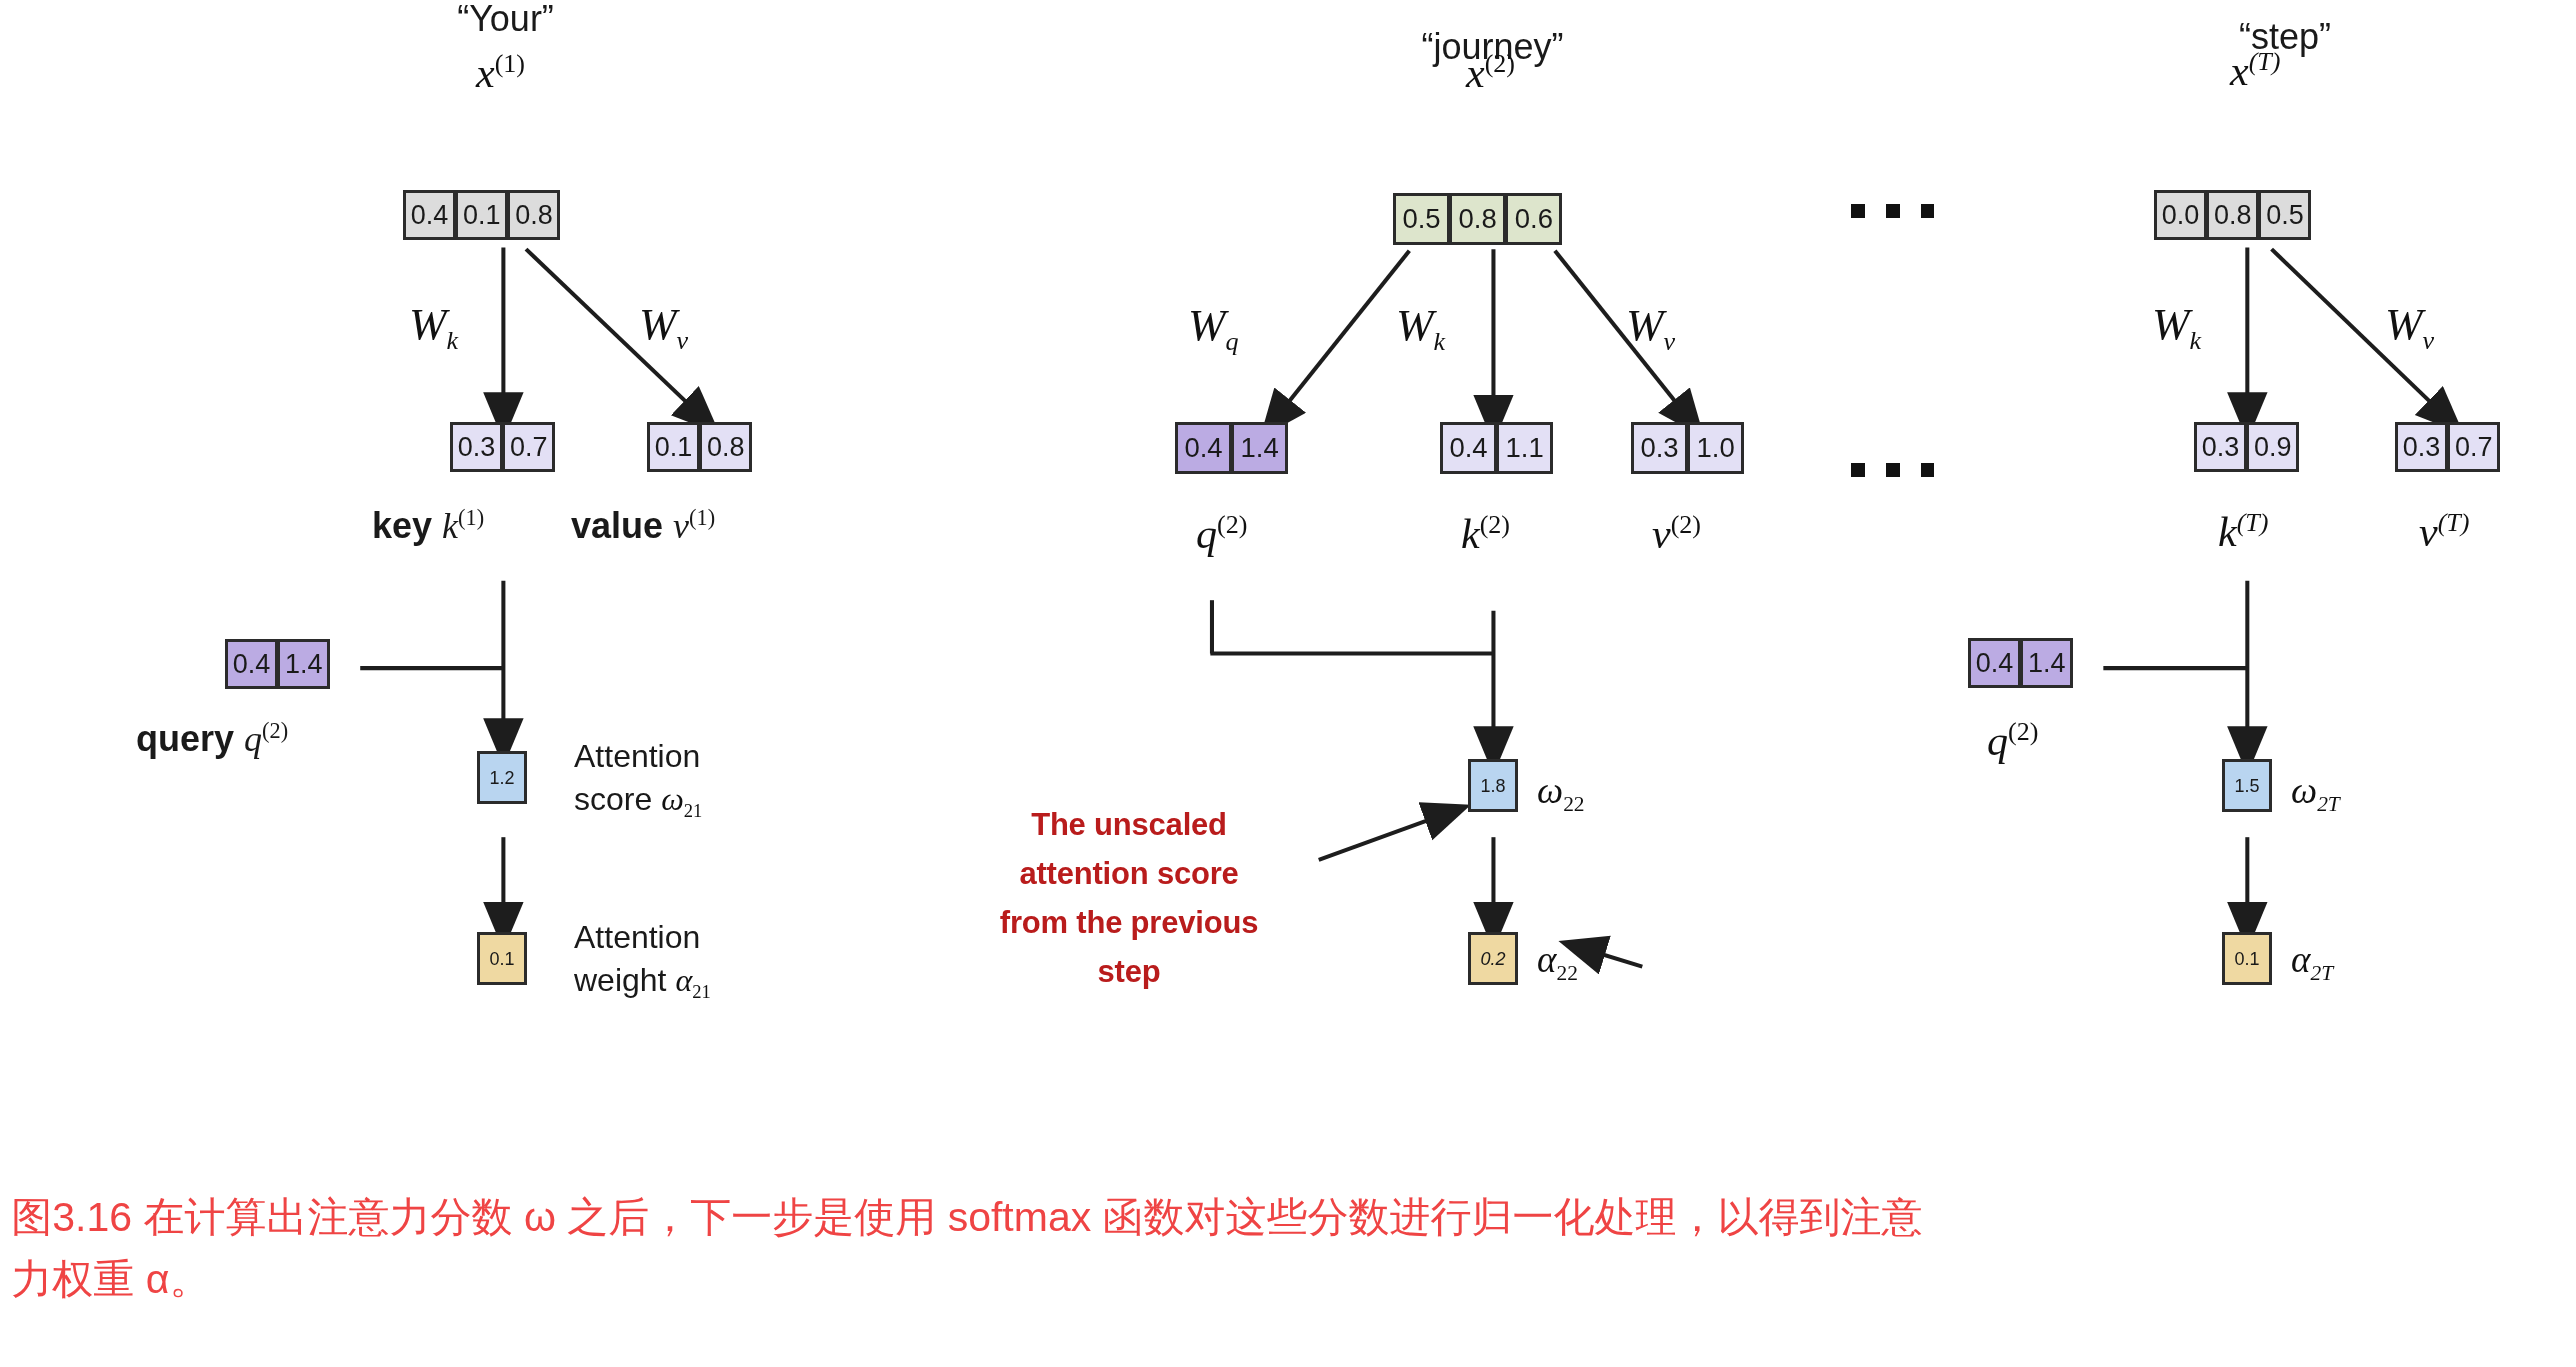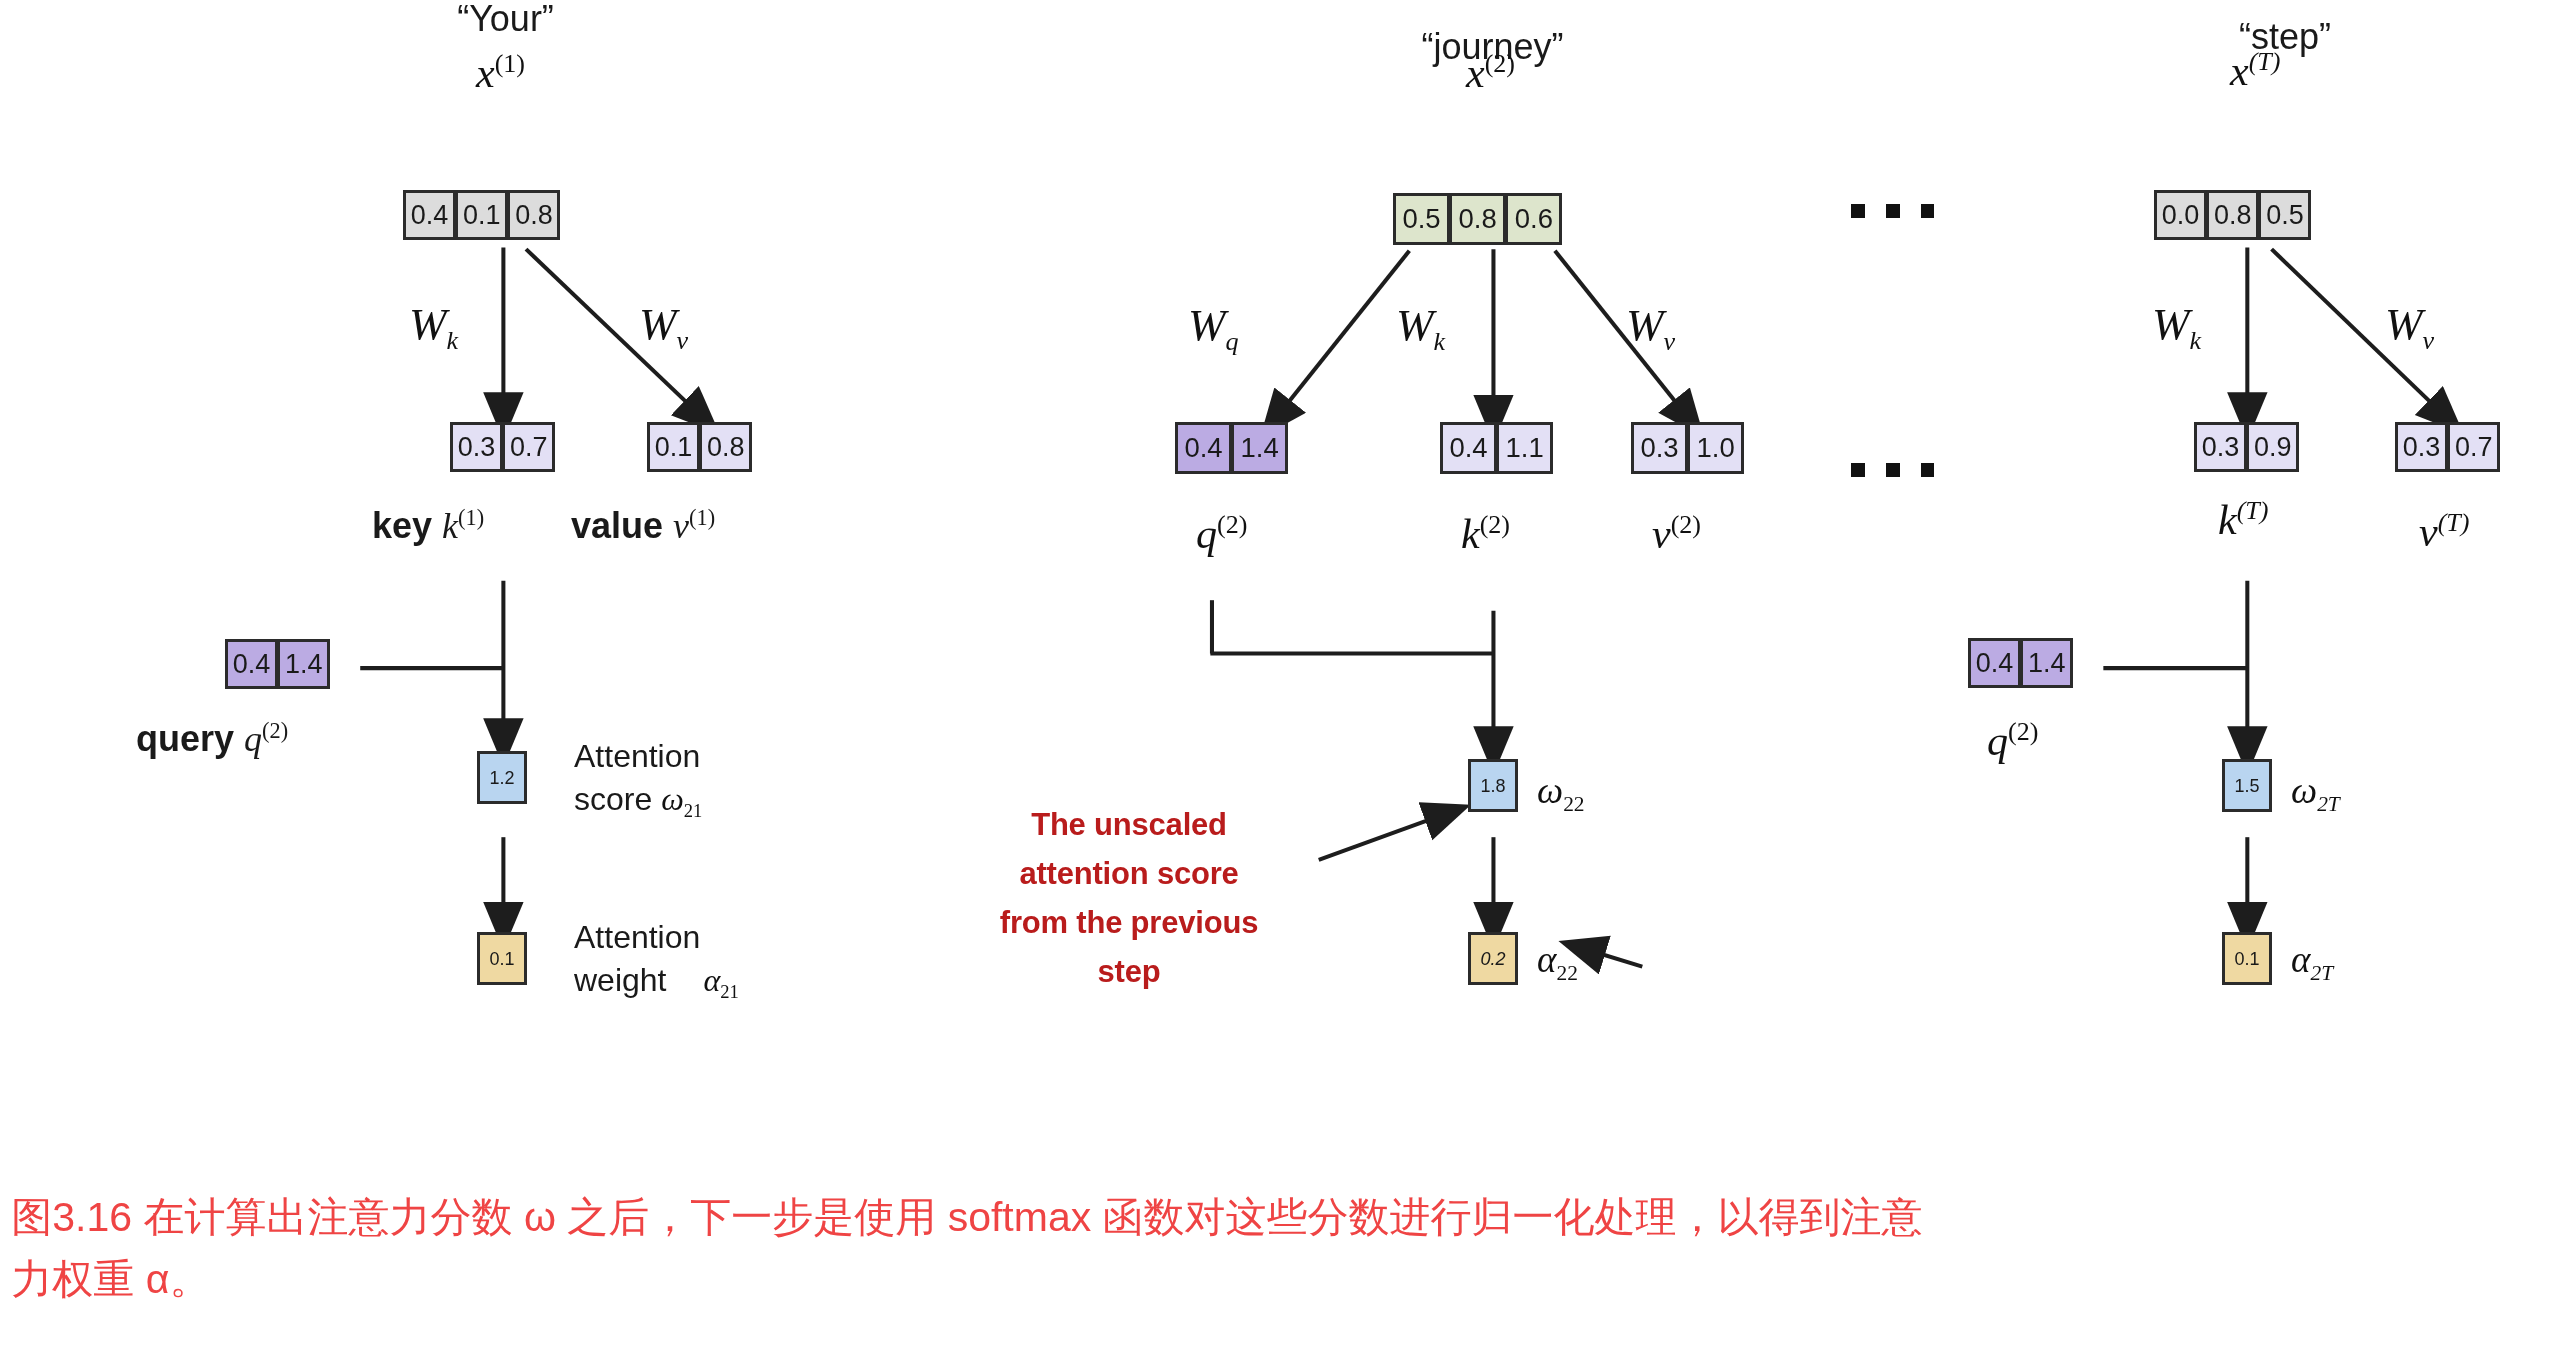--- a/index.html
+++ b/index.html
@@ -179,21 +179,21 @@
       <span class="math" style="font-size:32px;"><span>ω</span><span class="subn">21</span></span>
     </div>
   </div>
 
   <div class="vecrow" style="left:477px;top:932px;">
     <div class="cell single c-tan">0.1</div>
   </div>
   <div class="abs plain" style="left:574px;top:916px;">
     <div>Attention</div>
     <div><span>weight</span>
-      <span class="math" style="font-size:32px;margin-left:28px;"><span>α</span><span class="subn">21</span></span>
+      <span class="math" style="font-size:32px;"><span>α</span><span class="subn">21</span></span>
     </div>
   </div>
 
   <div class="abs token-word" style="left:1375px;top:26px;width:235px;">“journey”</div>
 
   <div class="abs math xlabel" style="left:1466px;top:49px;">
     <span>x</span><span class="sup">(2)</span>
   </div>
 
   <div class="vecrow" style="left:1393px;top:193px;">
@@ -289,21 +289,21 @@
 
   <div class="vecrow" style="left:2194px;top:422px;">
     <div class="cell w66 c-lilac">0.3</div>
     <div class="cell w66 c-lilac">0.9</div>
   </div>
   <div class="vecrow" style="left:2395px;top:422px;">
     <div class="cell w66 c-lilac">0.3</div>
     <div class="cell w66 c-lilac">0.7</div>
   </div>
 
-  <div class="abs math vecname" style="left:2218px;top:496px;">
+  <div class="abs math vecname" style="left:2218px;top:508px;">
     <span>k</span><span class="supi">(T)</span>
   </div>
   <div class="abs math vecname" style="left:2419px;top:508px;">
     <span>v</span><span class="supi">(T)</span>
   </div>
 
   <div class="vecrow" style="left:1968px;top:638px;">
     <div class="cell w66 c-purple">0.4</div>
     <div class="cell w66 c-purple">1.4</div>
   </div>

